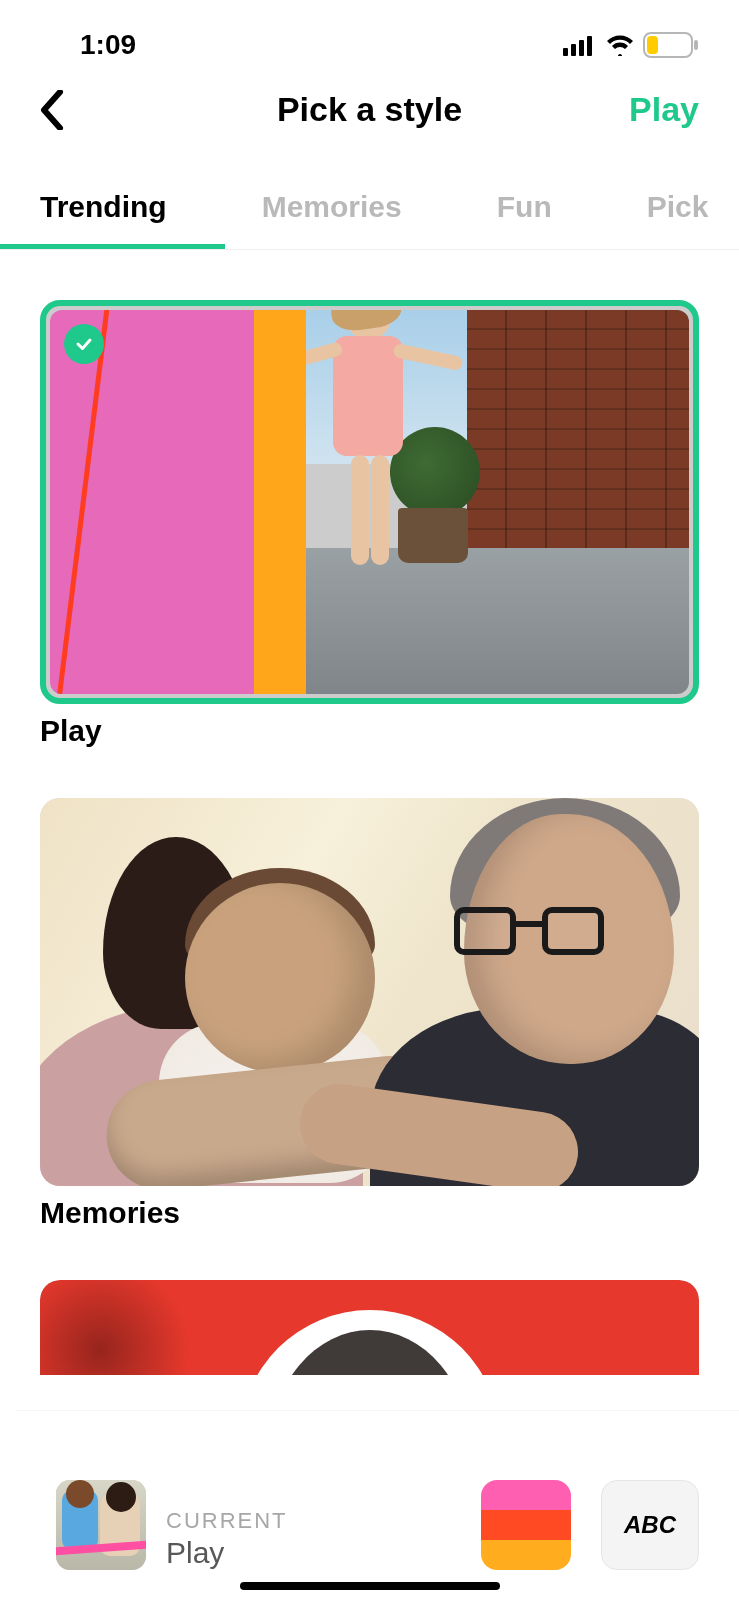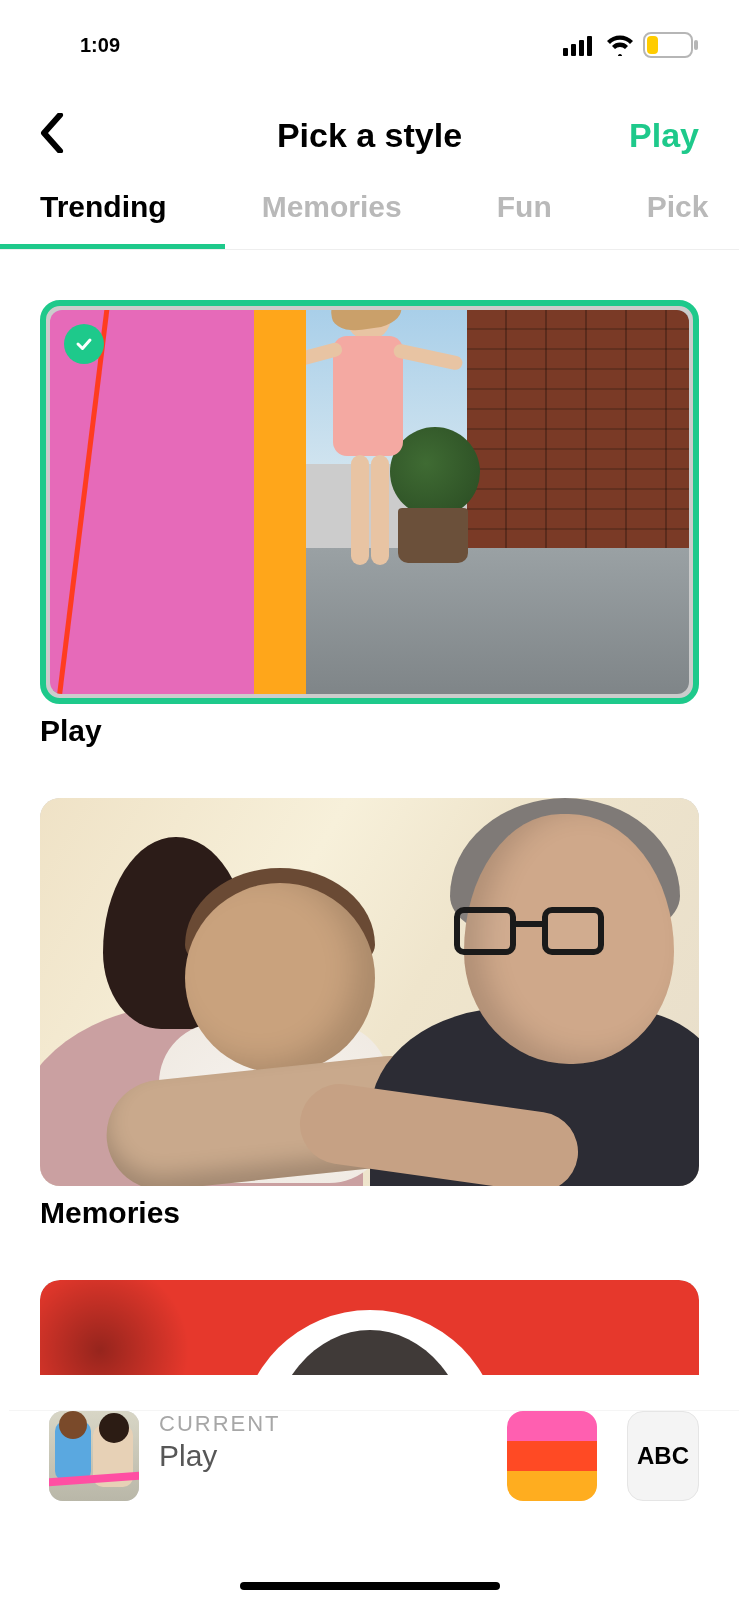--- a/index.html
+++ b/index.html
@@ -1,42 +1,42 @@
 <!DOCTYPE html>
 <html><head>
 <meta charset="utf-8">
 <style>
   * { box-sizing: border-box; margin: 0; padding: 0; }
   html, body { width: 739px; height: 1600px; font-family: -apple-system, Helvetica, Arial, sans-serif; background: #fff; color: #000; overflow: hidden; }
   .status-bar { height: 90px; display: flex; align-items: center; justify-content: space-between; padding: 0 40px 0 80px; }
-  .status-time { font-size: 20px; font-weight: 600; }
+  .status-time { font-size: 28px; font-weight: 600; }
   .status-icons { display: flex; align-items: center; gap: 8px; }
-  .nav-bar { height: 90px; display: flex; align-items: center; justify-content: space-between; padding: 0 40px; }
+  .nav-bar { height: 90px; display: flex; align-items: flex-start; justify-content: space-between; padding: 0 40px; }
   .nav-title { position: absolute; left: 50%; transform: translateX(-50%); font-size: 34px; font-weight: 700; }
   .nav-next { font-size: 34px; font-weight: 700; color: #1ec98b; }
   .chevron-back { width: 24px; height: 40px; }
   .tabs { display: flex; gap: 0; height: 70px; border-bottom: 1px solid #eee; padding: 0 40px 0 40px; overflow: hidden; }
   .tab { font-size: 30px; font-weight: 600; color: #b9b9b9; padding: 10px 0 0 0; margin-right: 95px; white-space: nowrap; position: relative; }
   .tab.active { color: #000; }
   .tab-indicator { position: absolute; bottom: -1px; left: 0; width: 225px; height: 6px; background: #1ec98b; }
   .content { padding: 0; height: calc(1600px - 90px - 90px - 70px - 160px - 30px); overflow: hidden; }
   .card { margin: 50px 40px 0 40px; }
   .card-img { width: 100%; border-radius: 20px; background: #ccc; display: block; position: relative; overflow: hidden; }
   .card-img.selected { border: 6px solid #1ec98b; padding: 4px; }
   .card-img-inner { width: 100%; height: 100%; border-radius: 12px; overflow: hidden; position: relative; }
   .card-label { font-size: 30px; font-weight: 700; margin-top: 10px; }
   .check-badge { position: absolute; top: 18px; left: 18px; width: 40px; height: 40px; background: #1ec98b; border-radius: 50%; display: flex; align-items: center; justify-content: center; z-index: 3; }
-  .bottom-bar { position: absolute; bottom: 30px; left: 9px; right: 0; height: 160px; background: #fff; display: flex; align-items: flex-start; padding: 0 40px; border-top: 1px solid rgba(0,0,0,0.04); }
+  .bottom-bar { position: absolute; bottom: 30px; left: 16px; right: 0; height: 160px; background: #fff; display: flex; align-items: flex-end; padding: 0 40px; border-top: 1px solid rgba(0,0,0,0.04); }
   .bb-thumb { width: 90px; height: 90px; border-radius: 14px; background: #ccc; overflow: hidden; position: relative; }
   .bb-text { margin-left: 20px; flex: 1; }
   .bb-current { font-size: 22px; letter-spacing: 2px; color: #a7a7a7; font-weight: 500; }
   .bb-name { font-size: 30px; color: #575757; margin-top: 2px; }
   .bb-swatch { width: 90px; height: 90px; border-radius: 16px; overflow: hidden; margin-right: 30px; display: flex; flex-direction: column; }
   .bb-swatch div { flex: 1; }
-  .bb-abc { width: 72px; height: 90px; border-radius: 16px; background: #f4f4f4; border: 1px solid #e5e5e5; display: flex; align-items: center; justify-content: center; font-weight: 900; font-size: 24px; letter-spacing: 0; }
+  .bb-abc { width: 98px; height: 90px; border-radius: 16px; background: #f4f4f4; border: 1px solid #e5e5e5; display: flex; align-items: center; justify-content: center; font-weight: 900; font-size: 24px; letter-spacing: 0; font-style: italic; }
   .home-indicator { position: absolute; bottom: 10px; left: 50%; transform: translateX(-50%); width: 260px; height: 8px; background: #000; border-radius: 4px; }
   
   .scene-play { position: absolute; inset: 0; }
   .scene-play .pink { position: absolute; left: 0; top: 0; bottom: 0; width: 32%; background: #e66ab9; }
   .scene-play .orange-line { position: absolute; left: 4%; top: -5%; width: 5px; height: 130%; background: #ff3c1f; transform: rotate(7deg); }
   .scene-play .orange-band { position: absolute; left: 32%; top: 0; bottom: 0; width: 8%; background: #ffa61a; }
   .scene-play .photo { position: absolute; left: 40%; right: 0; top: 0; bottom: 0; }
   .scene-play .sky { position: absolute; top: 0; left: -66%; right: 0; height: 40%; background: linear-gradient(#a9cfe9, #cfe3ef); }
   .scene-play .brick { position: absolute; top: 0; right: 0; height: 62%; width: 58%; background: repeating-linear-gradient(0deg, #7a3a26 0 18px, #62301f 18px 20px), repeating-linear-gradient(90deg, rgba(0,0,0,0) 0 38px, rgba(0,0,0,0.25) 38px 40px); background-blend-mode: multiply; }
   .scene-play .ground { position: absolute; bottom: 0; left: -66%; right: 0; height: 38%; background: linear-gradient(#9aa1a4, #7f8588); }

